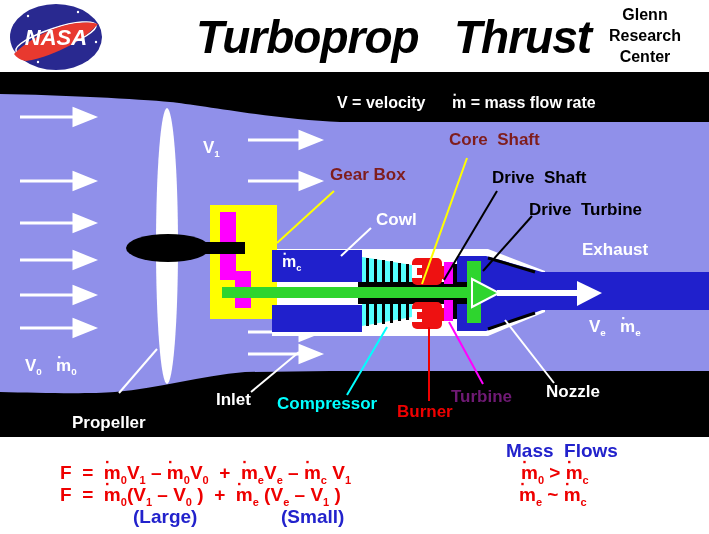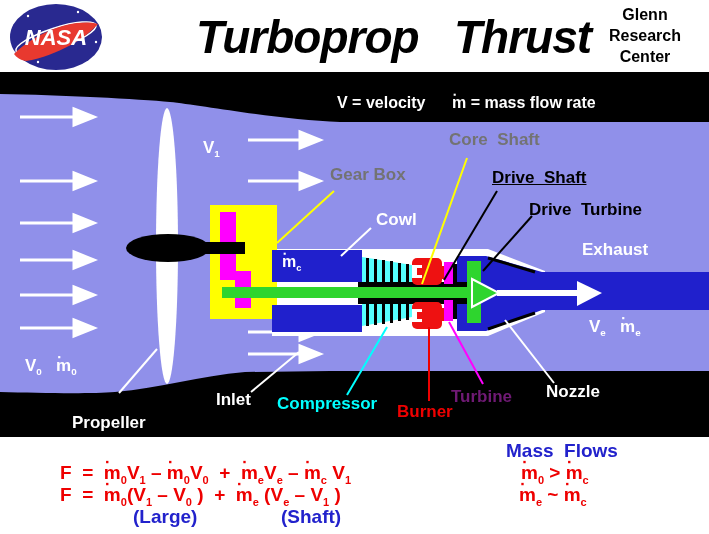--- a/index.html
+++ b/index.html
@@ -1,20 +1,20 @@
 <!DOCTYPE html>
 <html><head>
 <meta charset="utf-8">
 <style>
   html,body{margin:0;padding:0;background:#fff;}
   #stage{position:relative;width:709px;height:534px;overflow:hidden;background:#ffffff;
          font-family:"Liberation Sans",sans-serif;}
   #diagram-svg{position:absolute;left:0;top:0;}
   .lbl{position:absolute;font-weight:bold;white-space:pre;line-height:1.05;}
-  .w{color:#ffffff;} .bk{color:#000000;} .y{color:#737373;} .cy{color:#00ffff;}
+  .w{color:#ffffff;} .bk{color:#000000;} .y{color:#7f1d1d;} .cy{color:#00ffff;}
   .rd{color:#ee0000;} .mg{color:#701a75;} .bl{color:#2222cc;}
   .f16{font-size:16px;} .f17{font-size:17px;}
   .eq{position:absolute;font-weight:bold;font-size:19px;white-space:pre;}
   .eq1{word-spacing:4px;}
   sub{font-size:0.58em;}
   .mdot{position:relative;display:inline-block;}
   .mdot .dot{position:absolute;top:-0.52em;left:0.18em;font-size:0.5em;line-height:1;}
   #title{position:absolute;left:196px;top:10px;font-size:46px;font-weight:bold;
          font-style:italic;color:#000;white-space:pre;letter-spacing:-1px;}
   #org{position:absolute;left:590px;top:4px;width:110px;text-align:center;
@@ -159,35 +159,35 @@
     <div>Research</div>
     <div>Center</div>
   </div>
 
   <div class="lbl w f16" style="left:313px;top:95px;margin-left:24px;">V = velocity</div>
   <div class="lbl w f16" style="left:452px;top:95px;"><span class="mdot">m<span class="dot">▪</span></span> = mass flow rate</div>
 
   <div class="lbl w f17" style="left:203px;top:139px;">V<sub>1</sub></div>
   <div class="lbl y f17" style="left:449px;top:131px;">Core  Shaft</div>
   <div class="lbl y f17" style="left:330px;top:166px;">Gear Box</div>
-  <div class="lbl bk f17" style="left:492px;top:169px;text-decoration:underline;">Drive  Shaft</div>
+  <div class="lbl bk f17" style="left:492px;top:169px;">Drive  Shaft</div>
   <div class="lbl bk f17" style="left:529px;top:201px;">Drive  Turbine</div>
   <div class="lbl w f17" style="left:376px;top:211px;">Cowl</div>
   <div class="lbl w f17" style="left:582px;top:241px;">Exhaust</div>
   <div class="lbl w f16" style="left:282px;top:254px;"><span class="mdot">m<span class="dot">▪</span></span><sub>c</sub></div>
   <div class="lbl w f17" style="left:589px;top:318px;">V<sub>e</sub>   <span class="mdot">m<span class="dot">▪</span></span><sub>e</sub></div>
   <div class="lbl w f17" style="left:25px;top:357px;">V<sub>0</sub>   <span class="mdot">m<span class="dot">▪</span></span><sub>0</sub></div>
   <div class="lbl w f17" style="left:72px;top:398px;margin-top:16px;">Propeller</div>
   <div class="lbl w f17" style="left:216px;top:391px;">Inlet</div>
   <div class="lbl cy f17" style="left:277px;top:395px;">Compressor</div>
   <div class="lbl rd f17" style="left:397px;top:403px;">Burner</div>
   <div class="lbl mg f17" style="left:451px;top:388px;">Turbine</div>
   <div class="lbl w f17" style="left:546px;top:383px;">Nozzle</div>
 
   <div class="eq rd" style="left:60px;top:462px;">F  =  <span class="mdot">m<span class="dot">▪</span></span><sub>0</sub>V<sub>1</sub> – <span class="mdot">m<span class="dot">▪</span></span><sub>0</sub>V<sub>0</sub>  +  <span class="mdot">m<span class="dot">▪</span></span><sub>e</sub>V<sub>e</sub> – <span class="mdot">m<span class="dot">▪</span></span><sub>c</sub> V<sub>1</sub></div>
   <div class="eq rd" style="left:60px;top:484px;">F  =  <span class="mdot">m<span class="dot">▪</span></span><sub>0</sub>(V<sub>1</sub> – V<sub>0</sub> )  +  <span class="mdot">m<span class="dot">▪</span></span><sub>e</sub> (V<sub>e</sub> – V<sub>1</sub> )</div>
   <div class="eq bl" style="left:133px;top:506px;">(Large)</div>
-  <div class="eq bl" style="left:281px;top:506px;">(Shaft)</div>
+  <div class="eq bl" style="left:281px;top:506px;">(Small)</div>
   <div class="eq bl" style="left:506px;top:440px;">Mass  Flows</div>
   <div class="eq rd" style="left:521px;top:462px;"><span class="mdot">m<span class="dot">▪</span></span><sub>0</sub> &gt; <span class="mdot">m<span class="dot">▪</span></span><sub>c</sub></div>
   <div class="eq rd" style="left:519px;top:484px;"><span class="mdot">m<span class="dot">▪</span></span><sub>e</sub> ~ <span class="mdot">m<span class="dot">▪</span></span><sub>c</sub></div>
 
 </div>
 
 </body></html>

